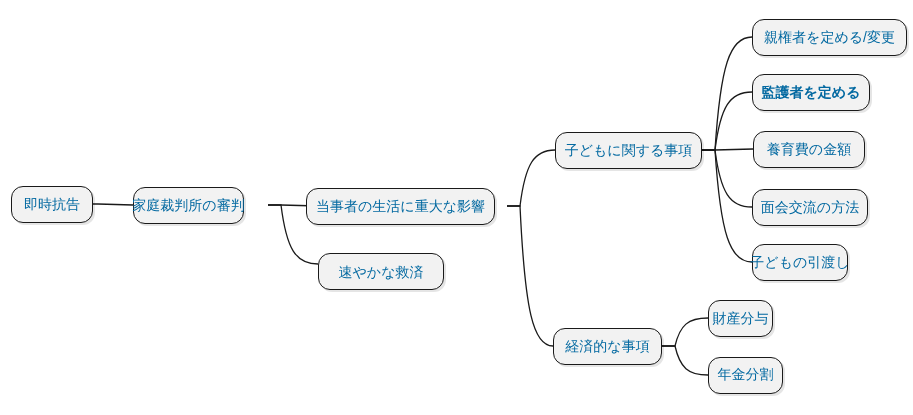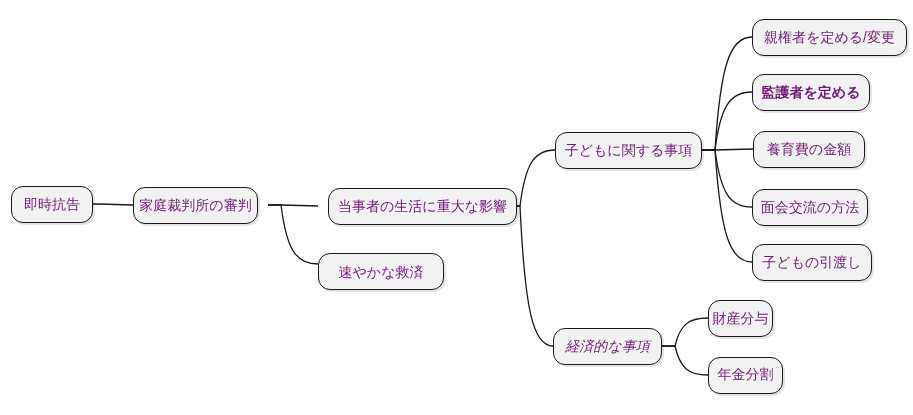--- a/index.html
+++ b/index.html
@@ -27,21 +27,21 @@
     box-sizing: border-box;
     height: 37px;
     background: #f2f2f2;
     border: 1.6px solid #1a1a1a;
     border-radius: 12px;
     box-shadow: 2px 2px 0 rgba(0,0,0,0.10);
     display: flex;
     align-items: center;
     justify-content: center;
     font-size: 14px;
-    color: #701a75;
+    color: #0369a1;
     white-space: nowrap;
     line-height: 1;
   }
 </style>
 </head>
 <body>
 
 <div id="canvas">
   <svg id="edge-layer" viewBox="0 0 913 415" xmlns="http://www.w3.org/2000/svg">
       <path d="M 85 204 L 98 204 L 133 205" fill="none" stroke="#1a1a1a" stroke-width="1.3"></path>
@@ -52,26 +52,26 @@
       <path d="M 702 150 L 715 150 C 720.55 65.25, 729.8 37, 752 37" fill="none" stroke="#1a1a1a" stroke-width="1.3"></path>
       <path d="M 702 150 L 715 150 C 720.55 106.5, 729.8 92, 752 92" fill="none" stroke="#1a1a1a" stroke-width="1.3"></path>
       <path d="M 702 150 L 715 150 L 753 149" fill="none" stroke="#1a1a1a" stroke-width="1.3"></path>
       <path d="M 702 150 L 715 150 C 720.55 192.75, 729.8 207, 752 207" fill="none" stroke="#1a1a1a" stroke-width="1.3"></path>
       <path d="M 702 150 L 715 150 C 720.55 234, 729.8 262, 752 262" fill="none" stroke="#1a1a1a" stroke-width="1.3"></path>
       <path d="M 662 346 L 675 346 C 679.95 325, 688.2 318, 708 318" fill="none" stroke="#1a1a1a" stroke-width="1.3"></path>
       <path d="M 662 346 L 675 346 C 679.95 367.75, 688.2 375, 708 375" fill="none" stroke="#1a1a1a" stroke-width="1.3"></path>
     </svg>
   <div id="node-layer">
       <div class="node" style="left: 11px; top: 185.5px; width: 82px;">即時抗告</div>
-      <div class="node" style="left: 133px; top: 186.5px; width: 125px;">家庭裁判所の審判</div>
-      <div class="node" style="left: 328px; top: 187.5px; width: 189px;">当事者の生活に重大な影響</div>
+      <div class="node" style="left: 133px; top: 186.5px; width: 111px;">家庭裁判所の審判</div>
+      <div class="node" style="left: 306px; top: 187.5px; width: 189px;">当事者の生活に重大な影響</div>
       <div class="node" style="left: 318px; top: 253px; width: 126px;">速やかな救済</div>
       <div class="node" style="left: 555px; top: 131.5px; width: 147px;">子どもに関する事項</div>
-      <div class="node" style="left: 553px; top: 327.5px; width: 109px; font-style: italic;">経済的な事項</div>
+      <div class="node" style="left: 553px; top: 327.5px; width: 109px;">経済的な事項</div>
       <div class="node" style="left: 752px; top: 18.5px; width: 155px;">親権者を定める/変更</div>
       <div class="node" style="left: 752px; top: 73.5px; width: 118px; font-weight: bold;">監護者を定める</div>
       <div class="node" style="left: 753px; top: 130.5px; width: 112px;">養育費の金額</div>
       <div class="node" style="left: 752px; top: 188.5px; width: 116px;">面会交流の方法</div>
-      <div class="node" style="left: 752px; top: 243.5px; width: 120px;">子どもの引渡し</div>
+      <div class="node" style="left: 752px; top: 243.5px; width: 96px;">子どもの引渡し</div>
       <div class="node" style="left: 708px; top: 299.5px; width: 65px;">財産分与</div>
       <div class="node" style="left: 708px; top: 356.5px; width: 75px; font-family: Liberation Mono, monospace;">年金分割</div>
     </div>
 </div>
 
 </body></html>

